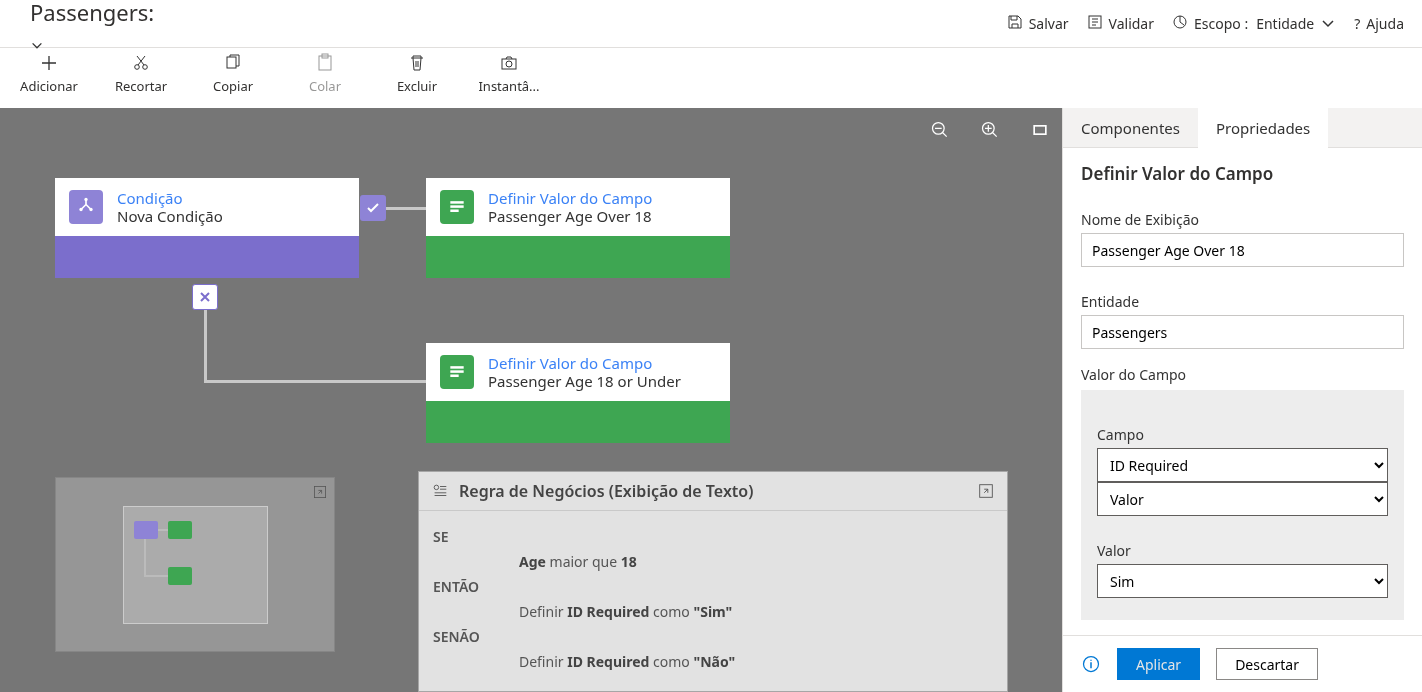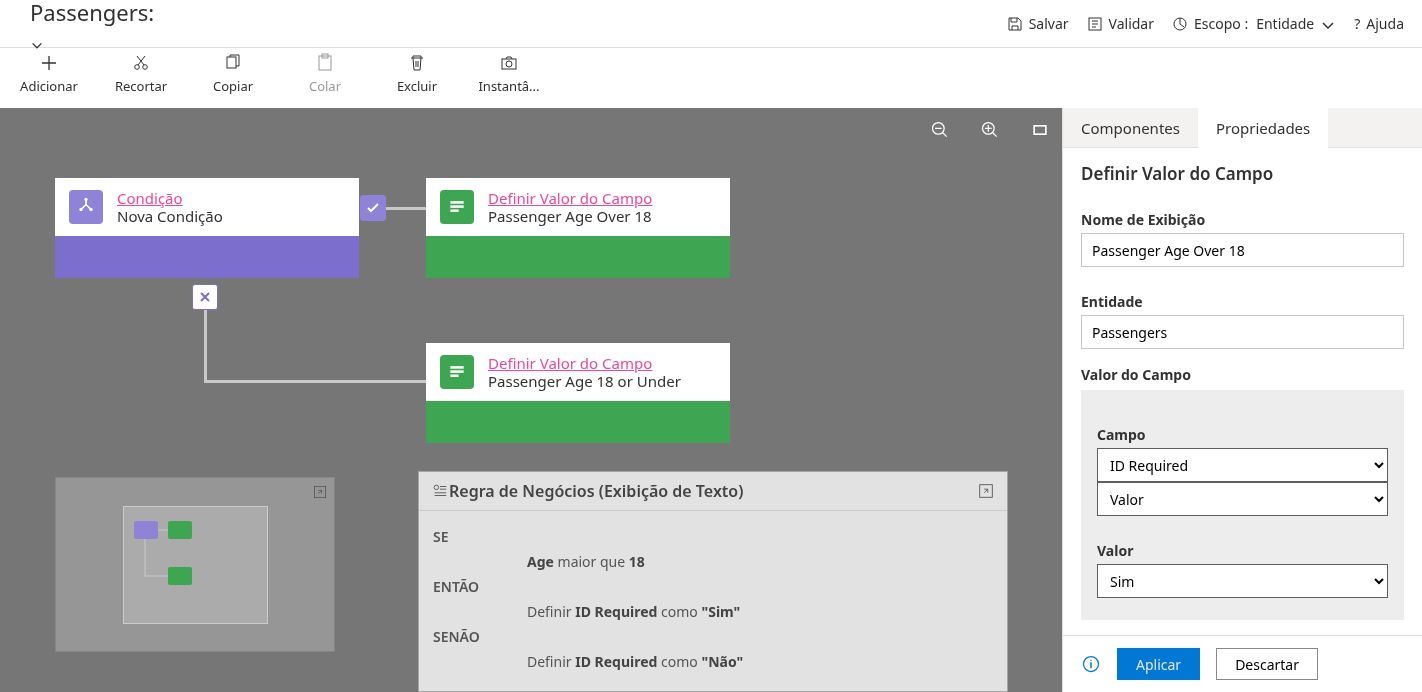--- a/index.html
+++ b/index.html
@@ -46,21 +46,21 @@
     width: 14px; height: 14px;
     transform: translateY(2px);
   }
   .header-actions {
     display: flex;
     align-items: center;
     gap: 18px;
     font-size: 14px;
     color: var(--text-dark);
   }
-  .hact { display: flex; align-items: center; gap: 6px; cursor: pointer; }
+  .hact { display: flex; gap: 6px; cursor: pointer; }
   .hact svg { width: 16px; height: 16px; }
   .scope-val { margin-left: 2px; }
 
   
   .toolbar {
     height: 60px;
     display: flex;
     align-items: flex-start;
     gap: 38px;
     padding: 5px 22px 0;
@@ -122,21 +122,21 @@
   }
   .node-icon {
     width: 34px; height: 34px;
     border-radius: 4px;
     display: flex; align-items: center; justify-content: center;
   }
   .node-icon svg { width: 20px; height: 20px; }
   .purple-ic { background: var(--purple-light); }
   .green-ic  { background: var(--green); }
   .node-titles { line-height: 1.2; font-size: 15px; }
-  .node-titles .t1 { color: #ec4899; text-decoration: underline; }
+  .node-titles .t1 { color: #3b82f6; }
   .node-titles .t2 { color: #333; }
   .node-strip { height: 42px; width: 100%; }
   .strip-purple { background: var(--purple); }
   .strip-green  { background: var(--green); }
 
   
   .badge {
     position: absolute;
     width: 26px; height: 26px;
     border-radius: 3px;
@@ -163,32 +163,33 @@
     left: 418px;
     top: 363px;
     width: 590px;
     border: 1px solid #a6a6a6;
     background: #e2e2e2;
   }
   .textview-head {
     display: flex;
     align-items: center;
     padding: 8px 12px;
+    gap: 10px;
     font-weight: 600;
     color: #444;
     border-bottom: 1px solid #c9c9c9;
   }
   .textview-head svg { width: 18px; height: 18px; }
   .textview-head .exp { margin-left: auto; cursor: pointer; }
   .textview-body {
     padding: 10px 14px 20px;
     font-size: 14px;
     color: #555;
   }
-  .trow { display: flex; gap: 36px; margin-top: 6px; }
+  .trow { display: flex; gap: 28px; margin-top: 6px; }
   .trow .k { width: 58px; font-weight: 600; color: #555; }
   .trow .v { flex: 1; color: #555; }
   .trow .v b { color: #444; }
   .trow.plain .k { visibility: hidden; }
 
   
   .minimap {
     position: absolute;
     bottom: 40px;
     left: 55px;
@@ -235,21 +236,21 @@
     color: #333;
   }
   .tab.active { background: #fff; border-bottom: 2px solid #fff; margin-bottom: -1px; }
   .panel-body {
     flex: 1;
     overflow: auto;
     padding: 14px 18px 10px;
     font-size: 14px;
   }
   .ptitle { font-size: 17px; font-weight: 600; margin-bottom: 14px; }
-  .flabel { font-size: 14px; color: #333; margin: 25px 0 4px; font-weight: bold; }
+  .flabel { font-size: 14px; color: #333; margin: 25px 0 4px; }
   .ftext {
     width: 100%;
     height: 34px;
     border: 1px solid #c8c6c4;
     padding: 0 10px;
     font-size: 14px;
     background:#fff;
   }
   .fsel {
     width: 100%;

